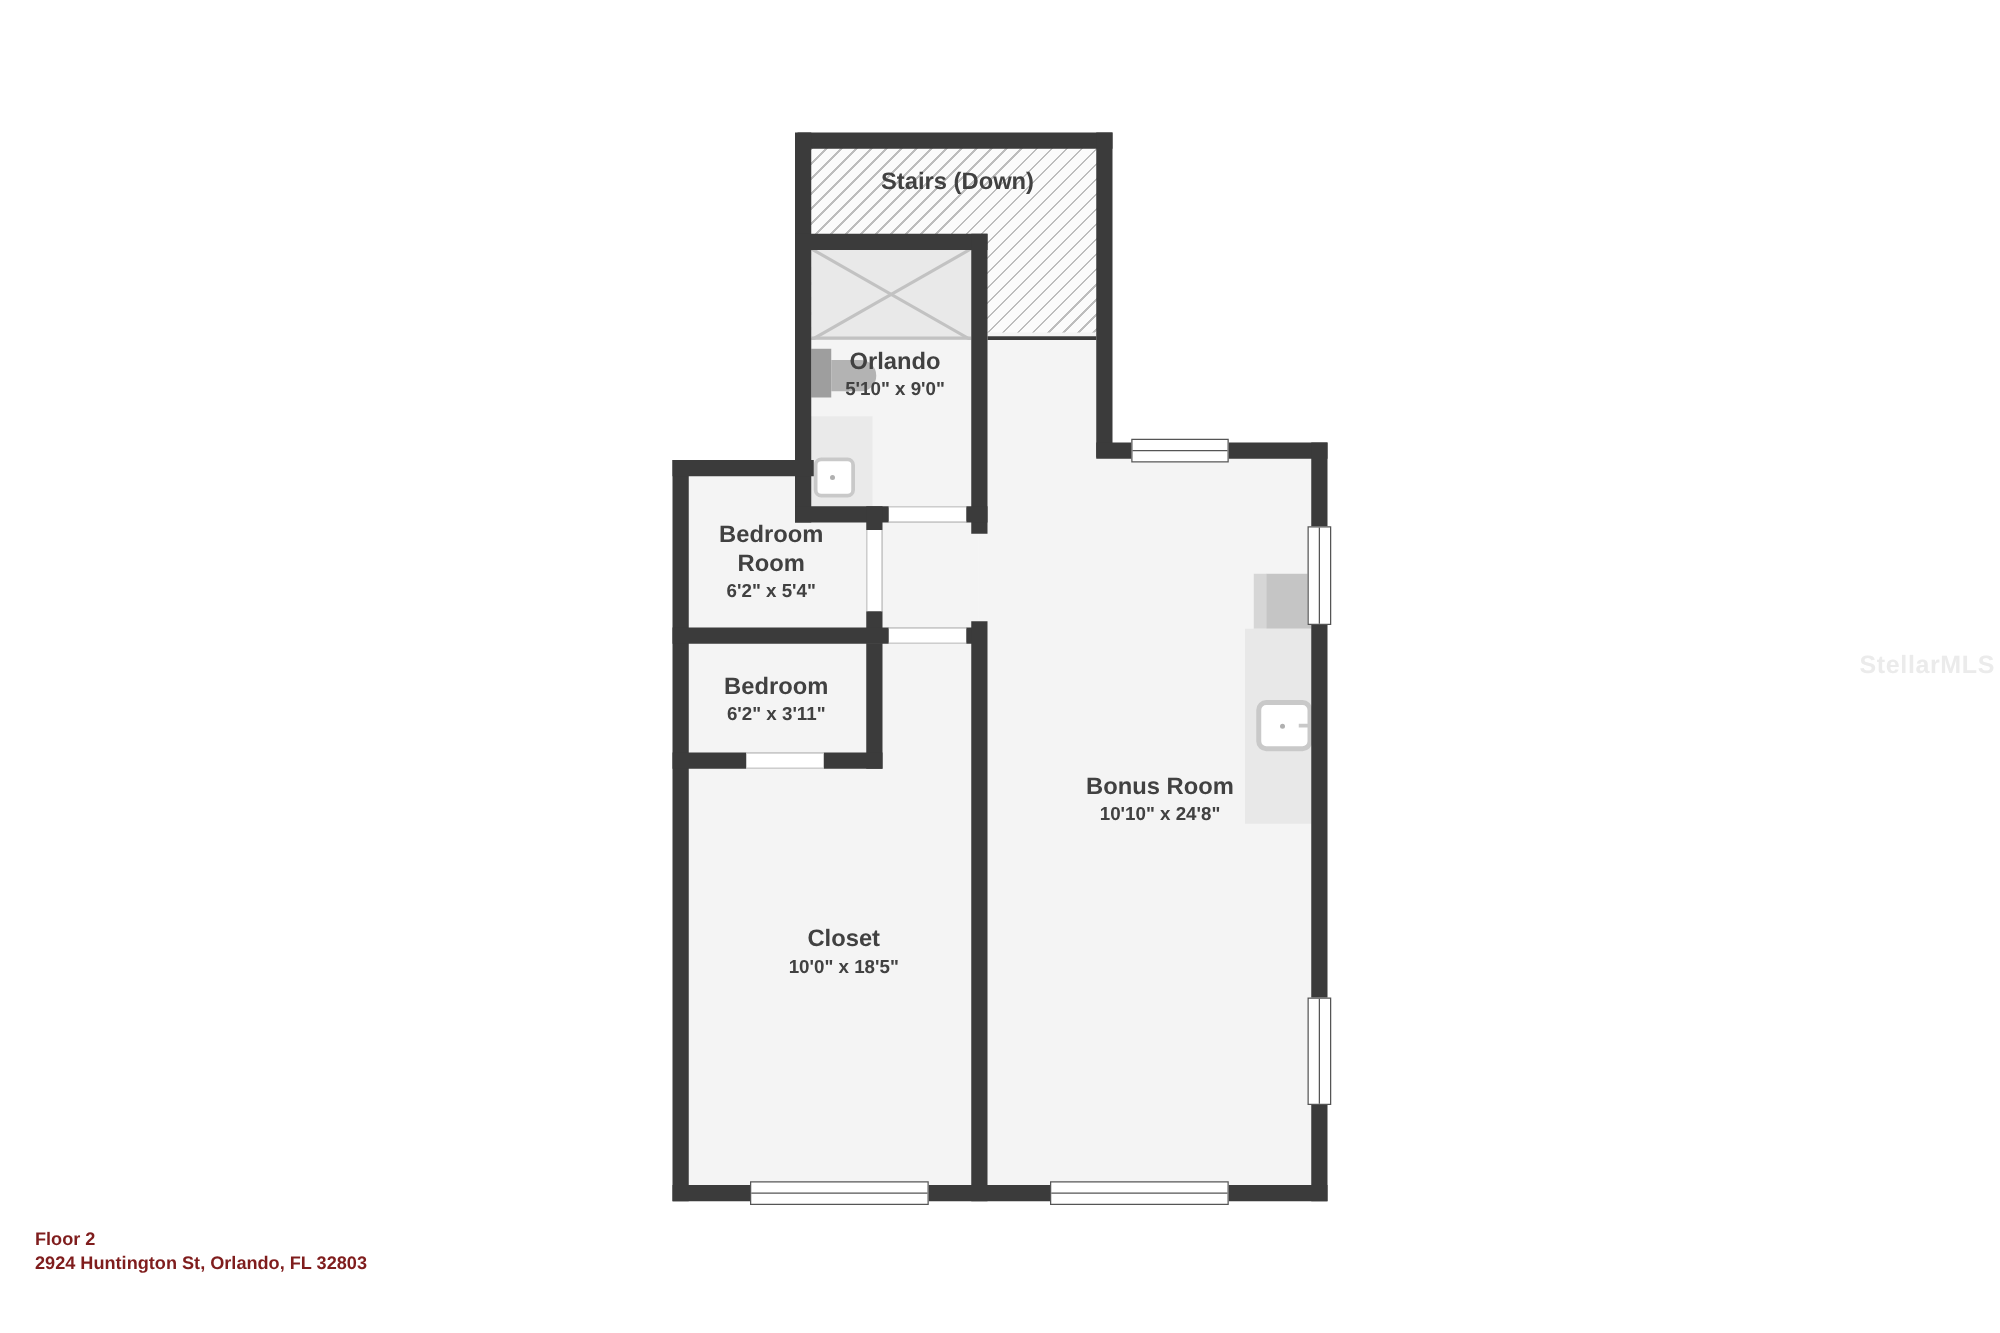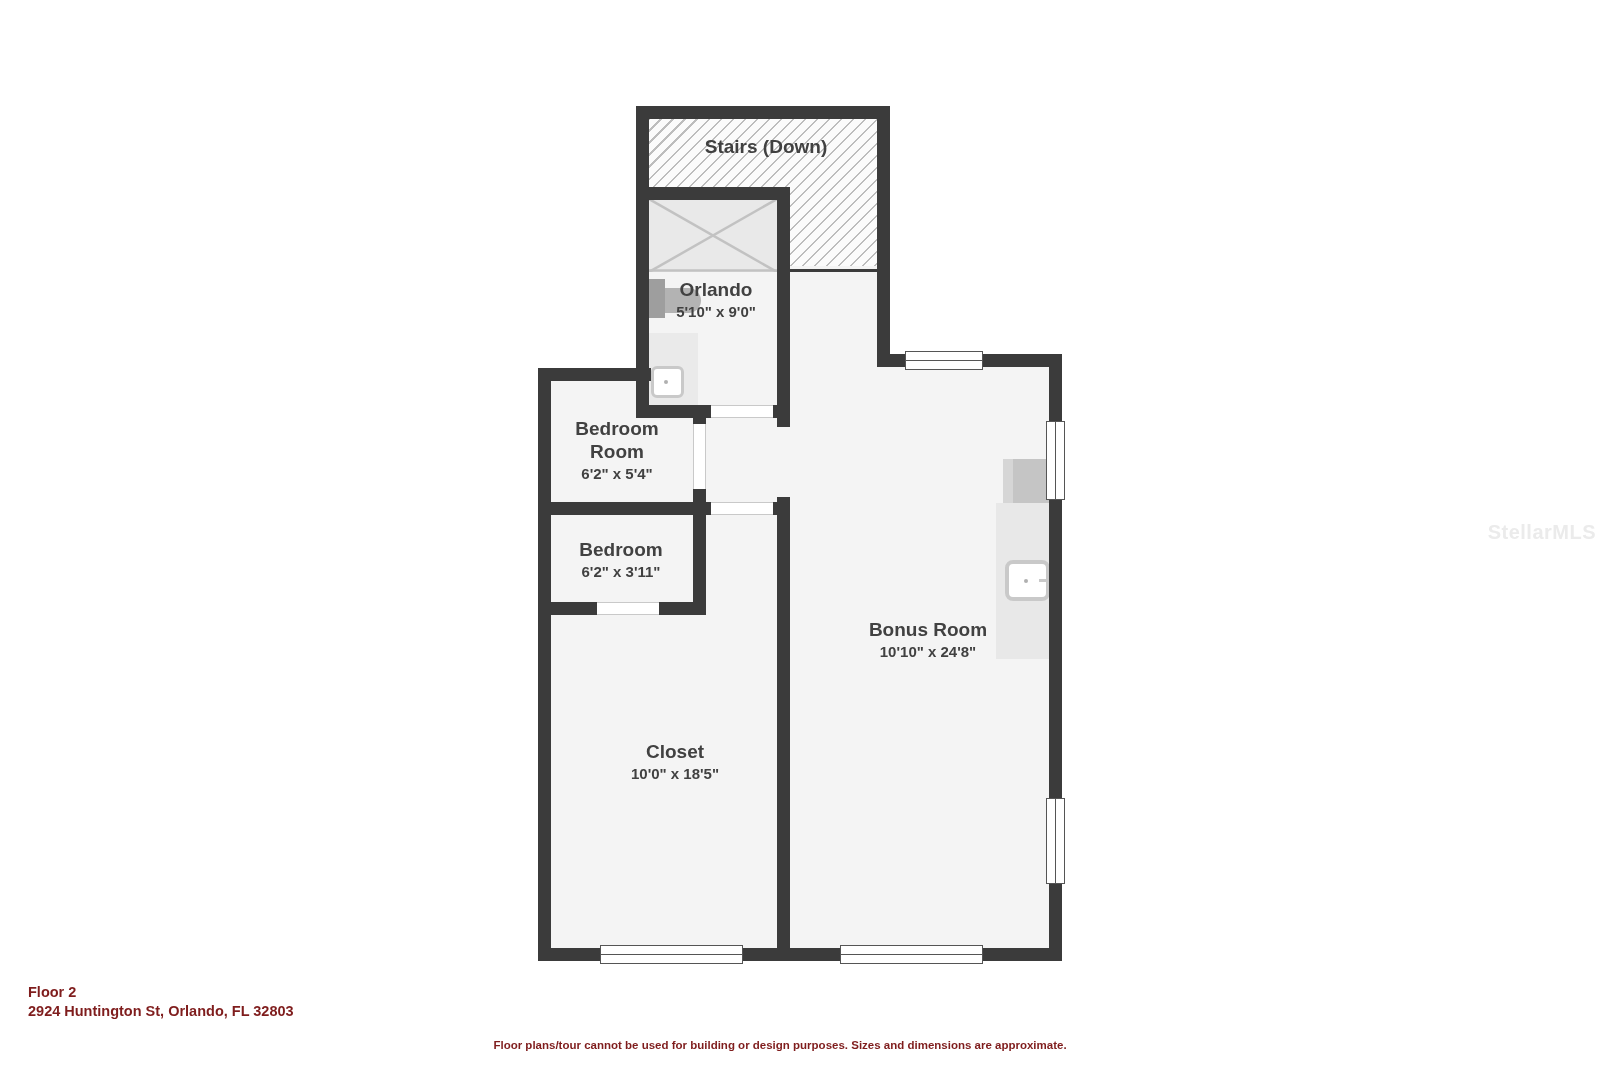--- a/index.html
+++ b/index.html
@@ -129,15 +129,14 @@
   </div>
   <div class="room-label" style="left:928px; top:640px;">
     <div class="room-name">Bonus Room</div>
     <div class="room-dims">10'10" x 24'8"</div>
   </div>
 
   <div class="watermark" style="right:4px; top:521px;">StellarMLS</div>
 
   <div class="footer-text address-line" style="left:28px; top:1003px;">2924 Huntington St, Orlando, FL 32803</div>
   <div class="footer-text address-line" style="left:28px; top:984px;">Floor 2</div>
-  <div class="footer-text disclaimer" style="left:780px; top:1039px;">Floor plans/tour cannot be used for building or design purposes. Sizes and dimensions are approximate.</div>
 
 </div>
 
 </body></html>

